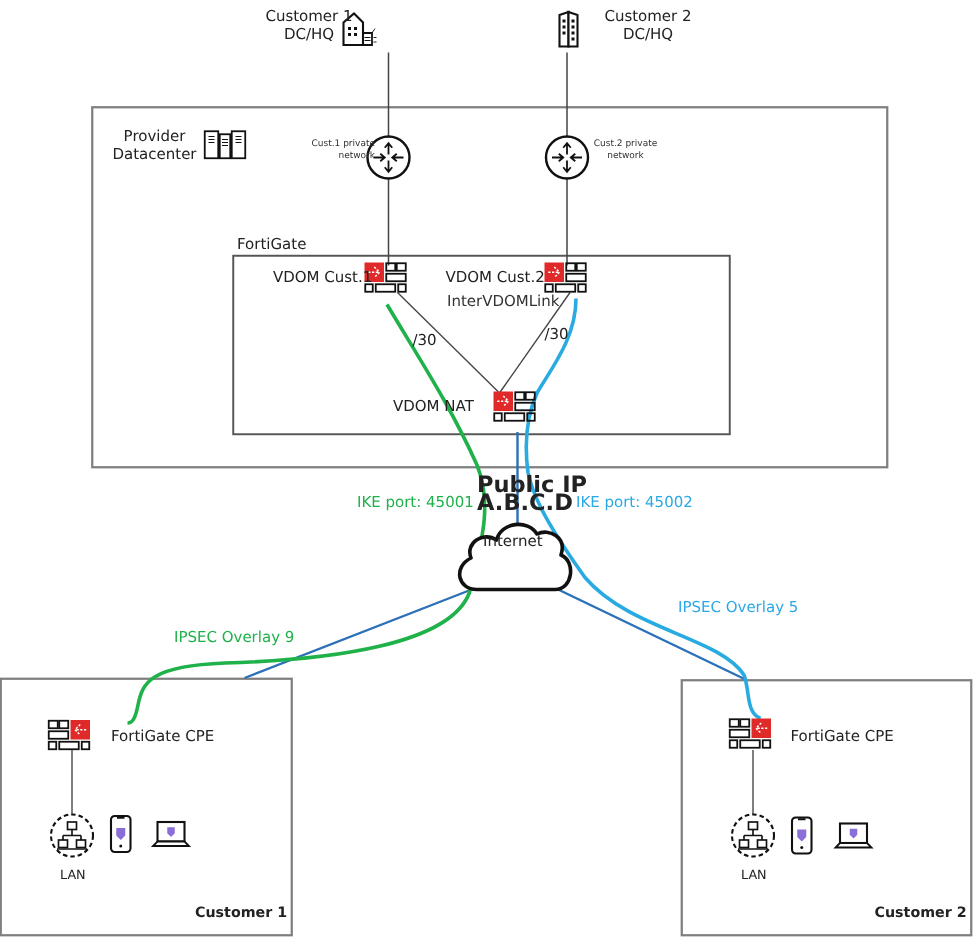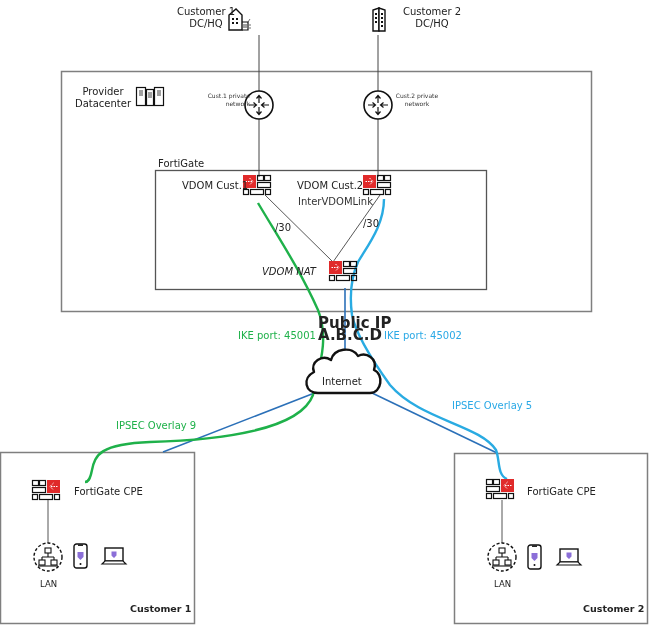--- a/index.html
+++ b/index.html
@@ -158,29 +158,29 @@
   <div>Cust.2 private</div>
   <div>network</div>
 </div>
 
 <div class="lbl" style="left:158px;top:158px;">FortiGate</div>
 <div class="lbl" style="left:182px;top:180px;">VDOM Cust.1</div>
 <div class="lbl" style="left:297px;top:180px;">VDOM Cust.2</div>
 <div class="lbl" style="left:298px;top:196px;font-size:10px;color:#333;">InterVDOMLink</div>
 <div class="lbl" style="left:275px;top:222px;">/30</div>
 <div class="lbl" style="left:363px;top:218px;">/30</div>
-<div class="lbl" style="left:262px;top:266px;font-style:italic;">VDOM NAT</div>
+<div class="lbl" style="left:262px;top:266px;">VDOM NAT</div>
 
 <div class="lbl center bold" style="left:318px;top:317px;width:52px;font-size:15px;">
   <div>Public IP</div>
   <div>A.B.C.D</div>
 </div>
 <div class="lbl green" style="left:238px;top:330px;">IKE port: 45001</div>
 <div class="lbl blue" style="left:384px;top:330px;">IKE port: 45002</div>
-<div class="lbl" style="left:322px;top:376px;">Internet</div>
+<div class="lbl" style="left:322px;top:356px;">Internet</div>
 
 <div class="lbl green" style="left:116px;top:420px;">IPSEC Overlay 9</div>
 <div class="lbl blue" style="left:452px;top:400px;">IPSEC Overlay 5</div>
 
 <div class="lbl" style="left:74px;top:486px;">FortiGate CPE</div>
 <div class="lbl" style="left:527px;top:486px;">FortiGate CPE</div>
 <div class="lbl" style="left:40px;top:578px;font-size:8.5px;">LAN</div>
 <div class="lbl" style="left:494px;top:578px;font-size:8.5px;">LAN</div>
 <div class="lbl bold" style="left:130px;top:603px;font-size:9.5px;">Customer 1</div>
 <div class="lbl bold" style="left:583px;top:603px;font-size:9.5px;">Customer 2</div>

